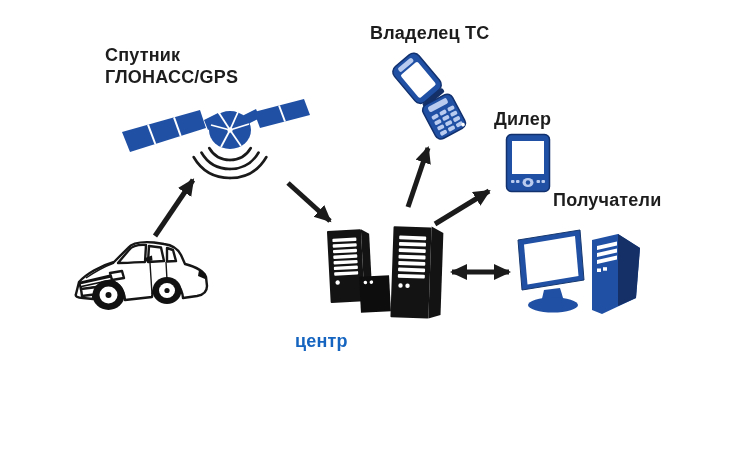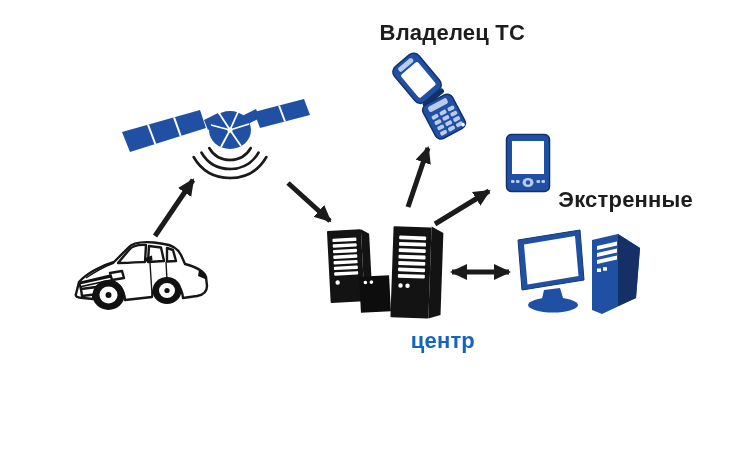--- a/index.html
+++ b/index.html
@@ -4,21 +4,21 @@
 <style>
   :root{
     --icon-blue:#2050a4; --icon-blue-dark:#143066; --icon-blue-mid:#2a5cb8;
     --key-light:#b9cbee; --label-blue:#1565c0; --label-black:#1d1d1d;
     --server-black:#131313; --arrow:#1b1b1b; --bg:#ffffff;
   }
   html,body{margin:0;padding:0;background:#e8e8e8;}
   body{font-family:"Liberation Sans","DejaVu Sans",sans-serif;}
   .stage{position:relative;width:750px;height:450px;background:var(--bg);overflow:hidden;margin:0 auto;}
   .abs{position:absolute;}
-  .label{position:absolute;text-align:right;font-weight:bold;font-size:22px;line-height:22px;letter-spacing:.2px;}
+  .label{position:absolute;text-align:left;font-weight:bold;font-size:18px;line-height:22px;letter-spacing:.2px;}
   .lbl-black{color:var(--label-black);}
   .lbl-blue{color:var(--label-blue);}
   svg{display:block;overflow:visible;}
   .arrow-line{stroke:var(--arrow);stroke-width:5;stroke-linecap:butt;}
   .arrow-fill{fill:var(--arrow);}
   .f-blue{fill:var(--icon-blue);}
   .f-blue-dark{fill:var(--icon-blue-dark);}
   .f-key{fill:var(--key-light);}
   .f-white{fill:#ffffff;}
   .f-black{fill:var(--server-black);}
@@ -38,20 +38,24 @@
         <path d="M0,0 L17,8 L0,16 Z" class="arrow-fill"></path>
       </marker>
     </defs>
   <line x1="155" y1="236" x2="193" y2="180" class="arrow-line" marker-end="url(#ah)"></line>
       <line x1="288" y1="183" x2="330" y2="221" class="arrow-line" marker-end="url(#ah)"></line>
       <line x1="408" y1="207" x2="428" y2="148" class="arrow-line" marker-end="url(#ah)"></line>
       <line x1="435" y1="224" x2="489" y2="191" class="arrow-line" marker-end="url(#ah)"></line>
       <line x1="452" y1="272" x2="509" y2="272" class="arrow-line" marker-end="url(#ah)" marker-start="url(#ah)"></line>
     </svg>
 
+  <div class="label lbl-black" style="left:105px;top:44px;width:195px">
+    <div>Спутник</div>
+    <div>ГЛОНАСС/GPS</div>
+  </div>
   <svg class="abs" style="left:122px;top:96px" width="190" height="98" viewBox="0 0 190 98">
 
     <polygon class="f-blue" points="0,36 78,14 84,32 8,56"></polygon>
     <line class="s-white" x1="26" y1="28.7" x2="33.3" y2="48" stroke-width="2"></line>
     <line class="s-white" x1="52" y1="21.3" x2="58.7" y2="40" stroke-width="2"></line>
 
     <polygon class="f-blue" points="82,24 96,17 100,27 86,34"></polygon>
     <polygon class="f-blue" points="120,20 134,13 138,22 124,29"></polygon>
 
     <ellipse class="f-blue" cx="108" cy="34" rx="21" ry="19"></ellipse>
@@ -176,35 +180,38 @@
             <rect x="23" y="76" width="7" height="4" rx="1.5"></rect>
           <rect x="5" y="82" width="7" height="4" rx="1.5"></rect>
             <rect x="14" y="82" width="7" height="4" rx="1.5"></rect>
             <rect x="23" y="82" width="7" height="4" rx="1.5"></rect>
         </g>
         <circle class="f-white" cx="29.5" cy="86" r="1.8"></circle>
       </g>
     </g>
   </svg>
 
+  <div class="label lbl-black" style="left:494px;top:108px;width:75px">
+    <div>Дилер</div>
+  </div>
   <svg class="abs" style="left:505px;top:133px" width="46" height="62" viewBox="0 0 46 62">
     <rect class="f-blue" x="1.5" y="1.5" width="43" height="57" rx="5" stroke="#11306e" stroke-width="1.5"></rect>
     <rect class="f-white" x="7" y="8" width="32" height="33"></rect>
     <g class="f-key">
       <rect x="6" y="47" width="3.5" height="3" rx="1"></rect>
       <rect x="11" y="47" width="3.5" height="3" rx="1"></rect>
       <rect x="31.5" y="47" width="3.5" height="3" rx="1"></rect>
       <rect x="36.5" y="47" width="3.5" height="3" rx="1"></rect>
     </g>
     <ellipse class="f-key" cx="23" cy="49.5" rx="5.5" ry="4.5"></ellipse>
     <circle class="f-blue" cx="23" cy="49.5" r="2.2"></circle>
   </svg>
 
   <div class="label lbl-black" style="left:553px;top:189px;width:140px">
-    <div>Экстренные</div>
+    <div>Получатели</div>
   </div>
 
   <svg class="abs" style="left:514px;top:224px" width="132" height="94" viewBox="0 0 132 94">
 
     <polygon class="f-blue" points="4,16 66,6 70,56 8,66" stroke="#16386f" stroke-width="1"></polygon>
     <polygon class="f-white" points="10,20.5 61,12 64.5,52 13.5,60.5"></polygon>
     <polygon class="f-blue" points="30,66 46,64 50,77 27,79"></polygon>
     <ellipse class="f-blue" cx="39" cy="81" rx="25" ry="7.5"></ellipse>
 
     <polygon class="f-blue" points="78,16 104,10 126,24 122,74 88,90 78,86"></polygon>

